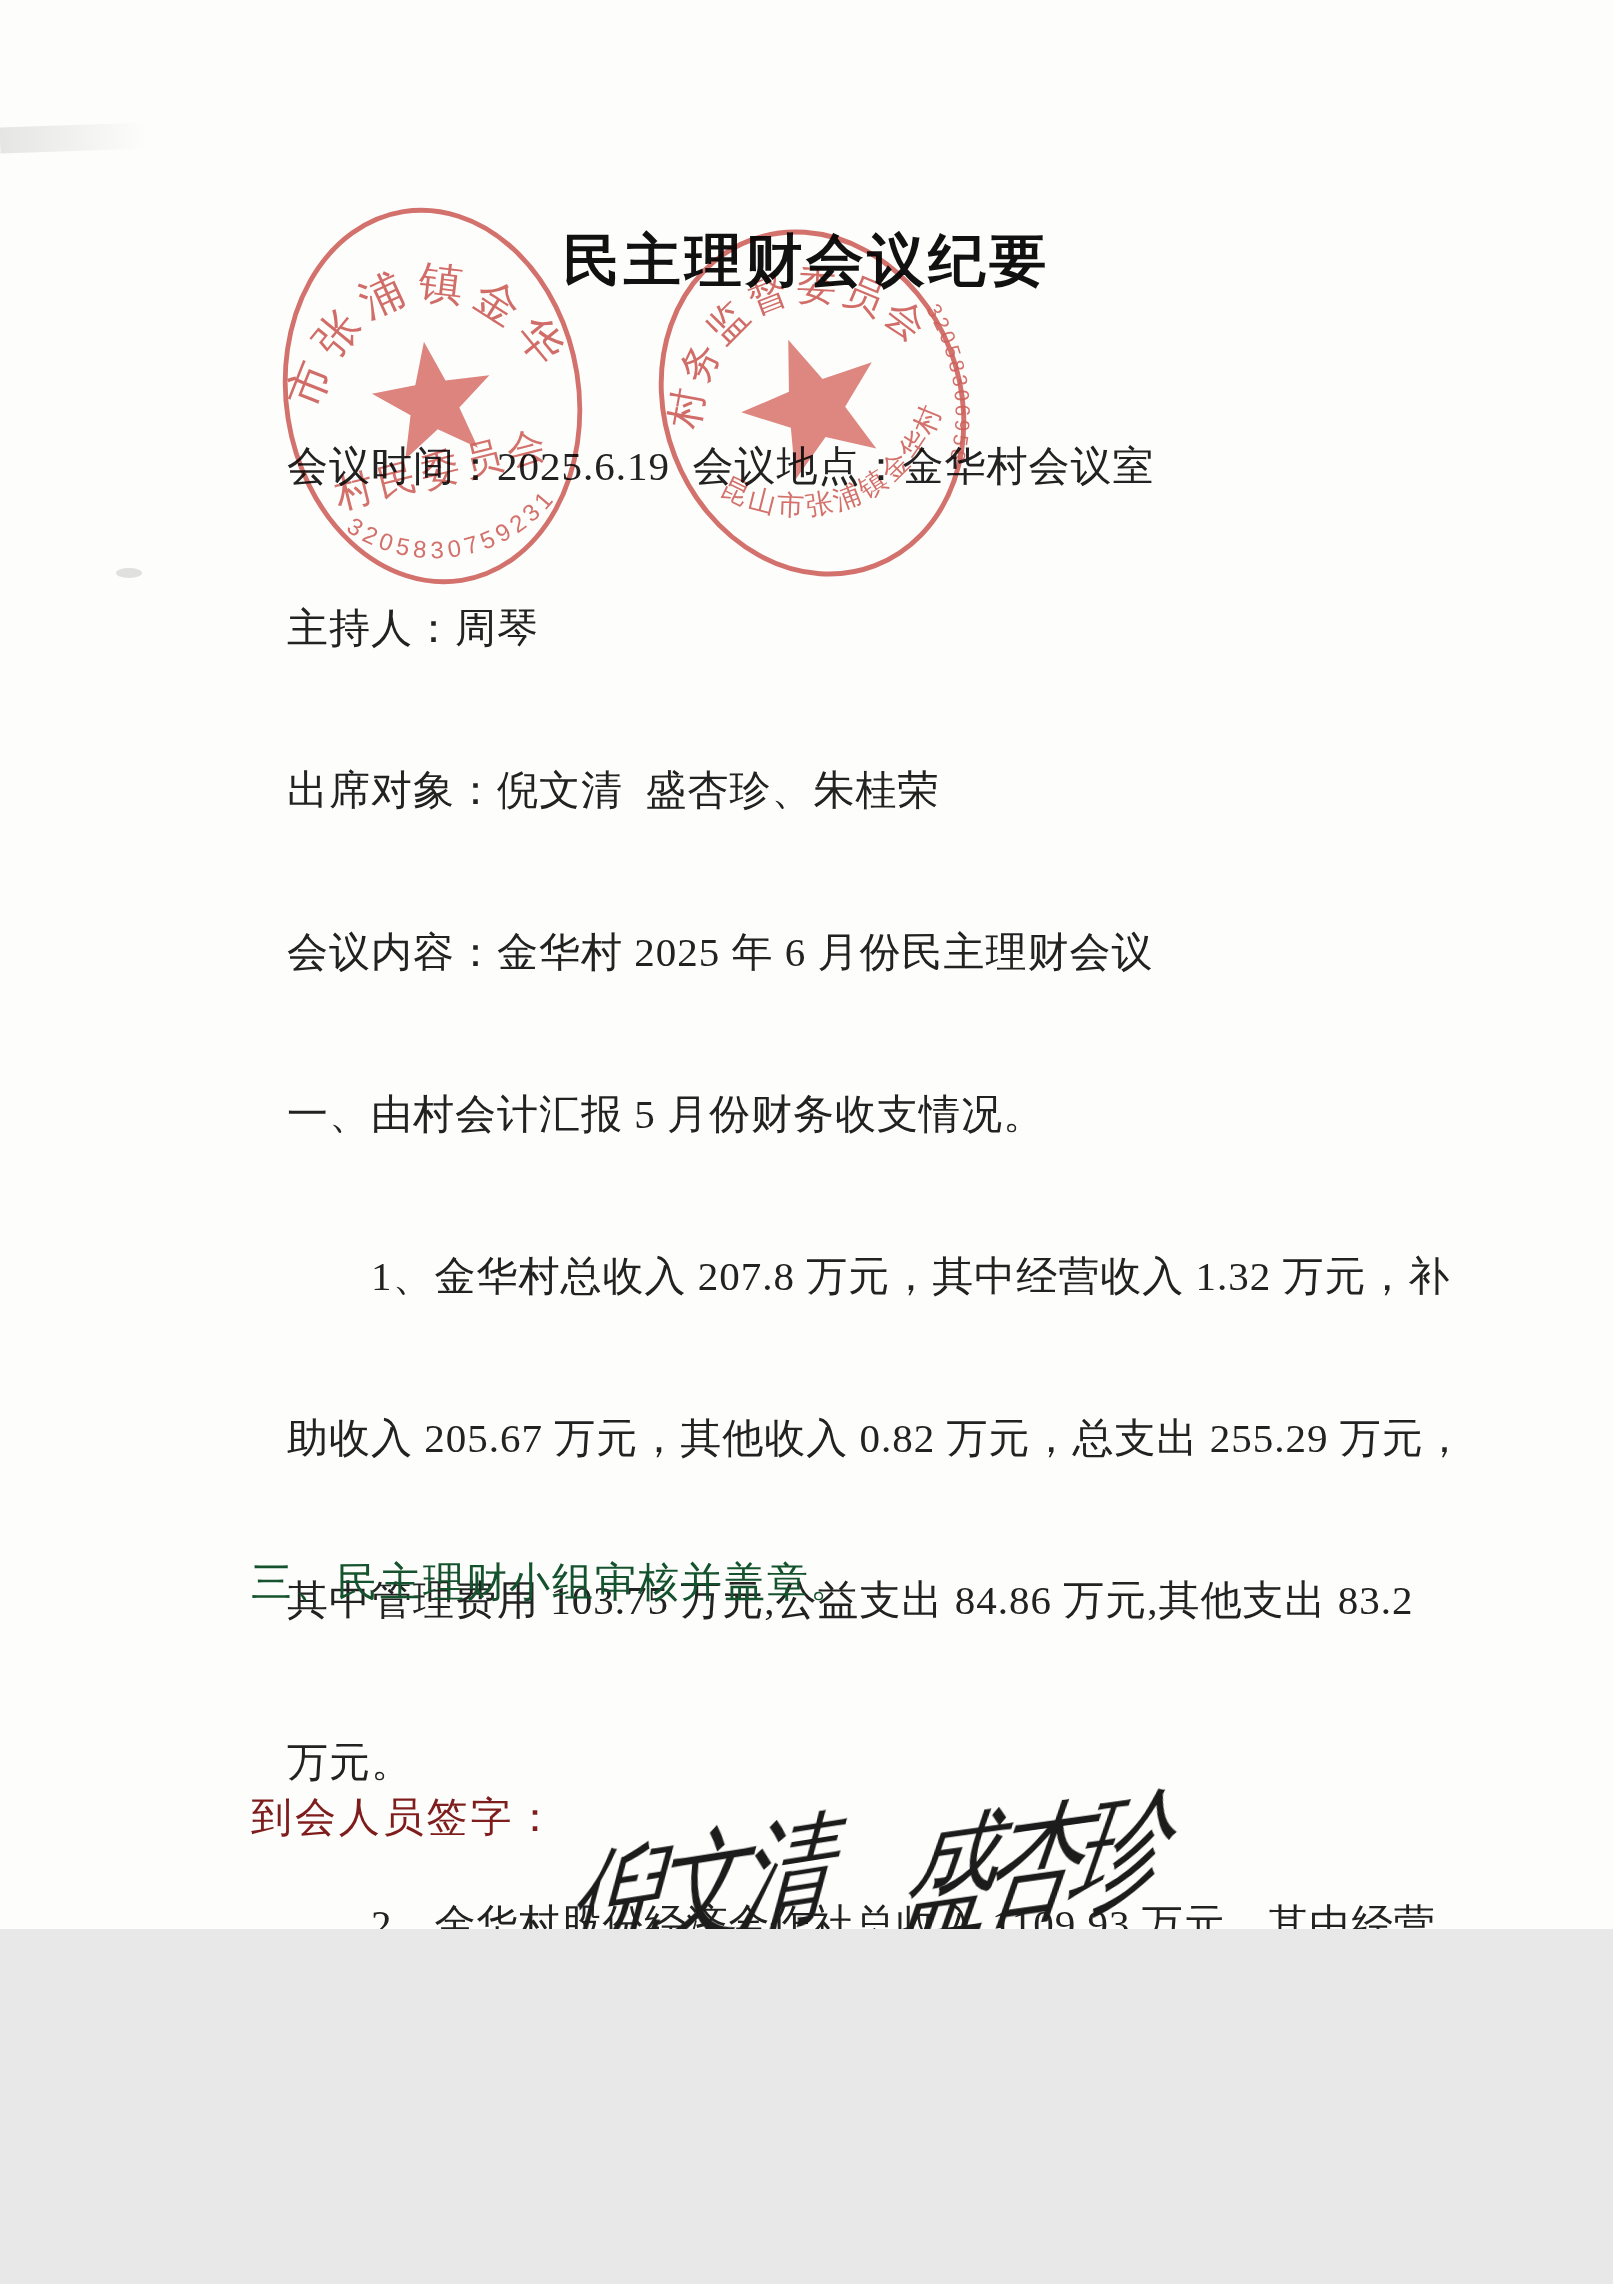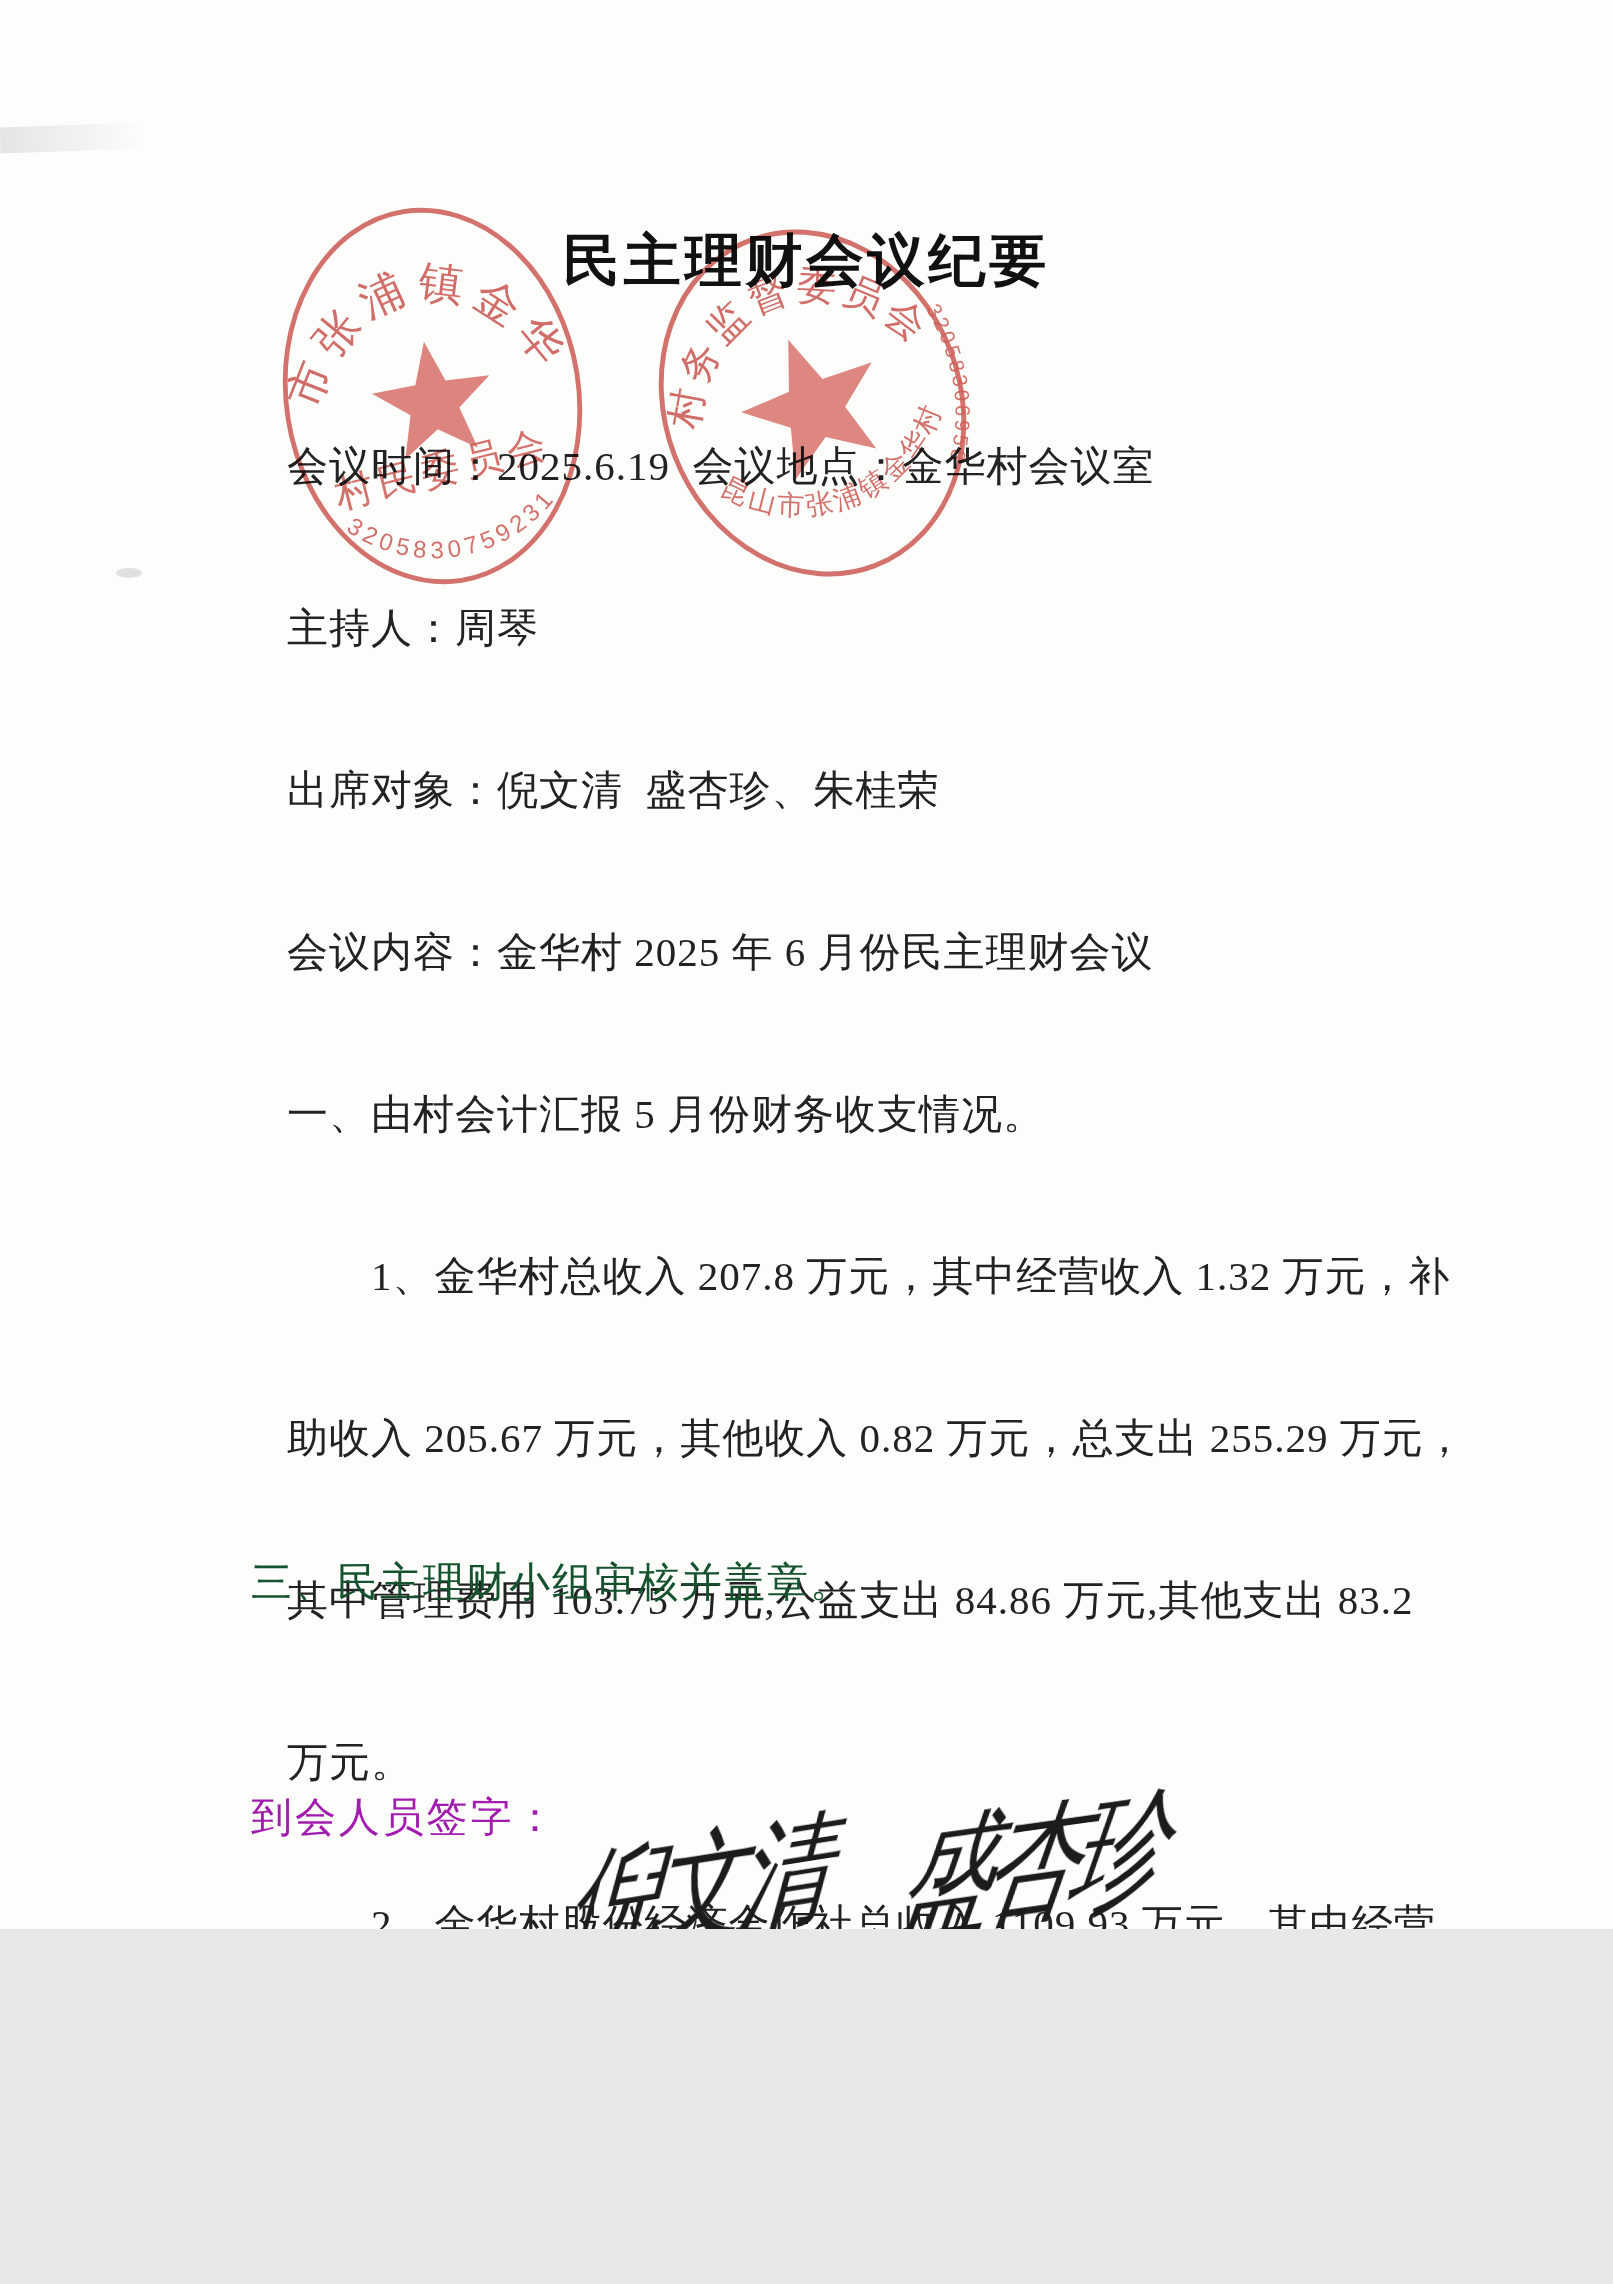--- a/index.html
+++ b/index.html
@@ -34,21 +34,21 @@
     white-space:pre;
     color:#222;
   }
   .body-text .line{height:54px;margin-left:36px;}
   .section-three{
     position:absolute;left:251px;top:1555px;
     font-size:41px;letter-spacing:2px;white-space:pre;color:#14532d;
   }
   .sign-label{
     position:absolute;left:251px;top:1790px;
-    font-size:41px;letter-spacing:2.9px;white-space:pre;color:#a21caf;
+    font-size:41px;letter-spacing:2.9px;white-space:pre;color:#7f1d1d;
   }
   .signature{
     position:absolute;
     font-family:"DejaVu Serif","Liberation Serif",serif;
     font-style:italic;
     color:#1c1c1c;
     white-space:nowrap;
     filter:blur(0.4px);
   }
   .sig-1{left:567px;top:1825px;font-size:94px;letter-spacing:-7.8px;

